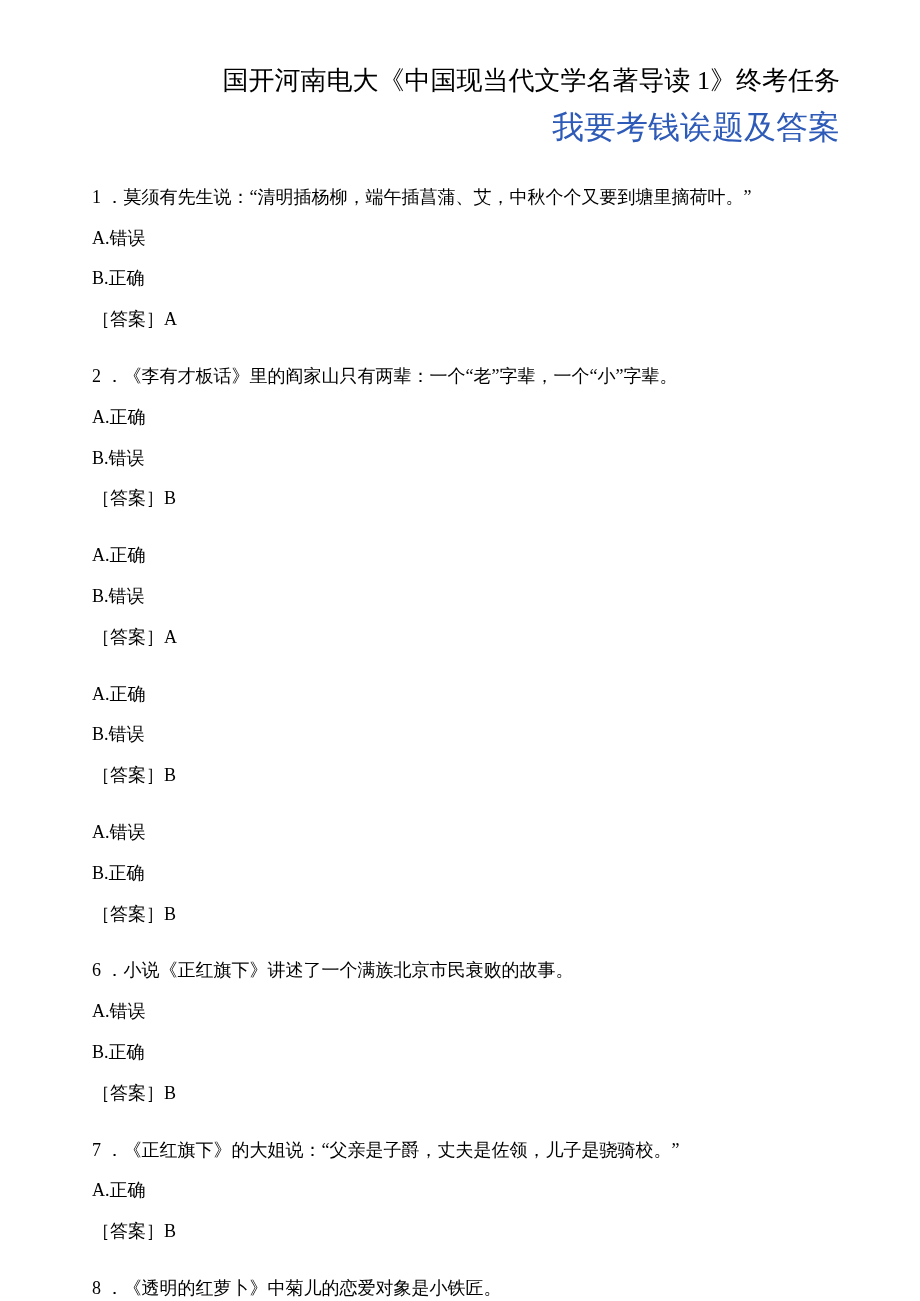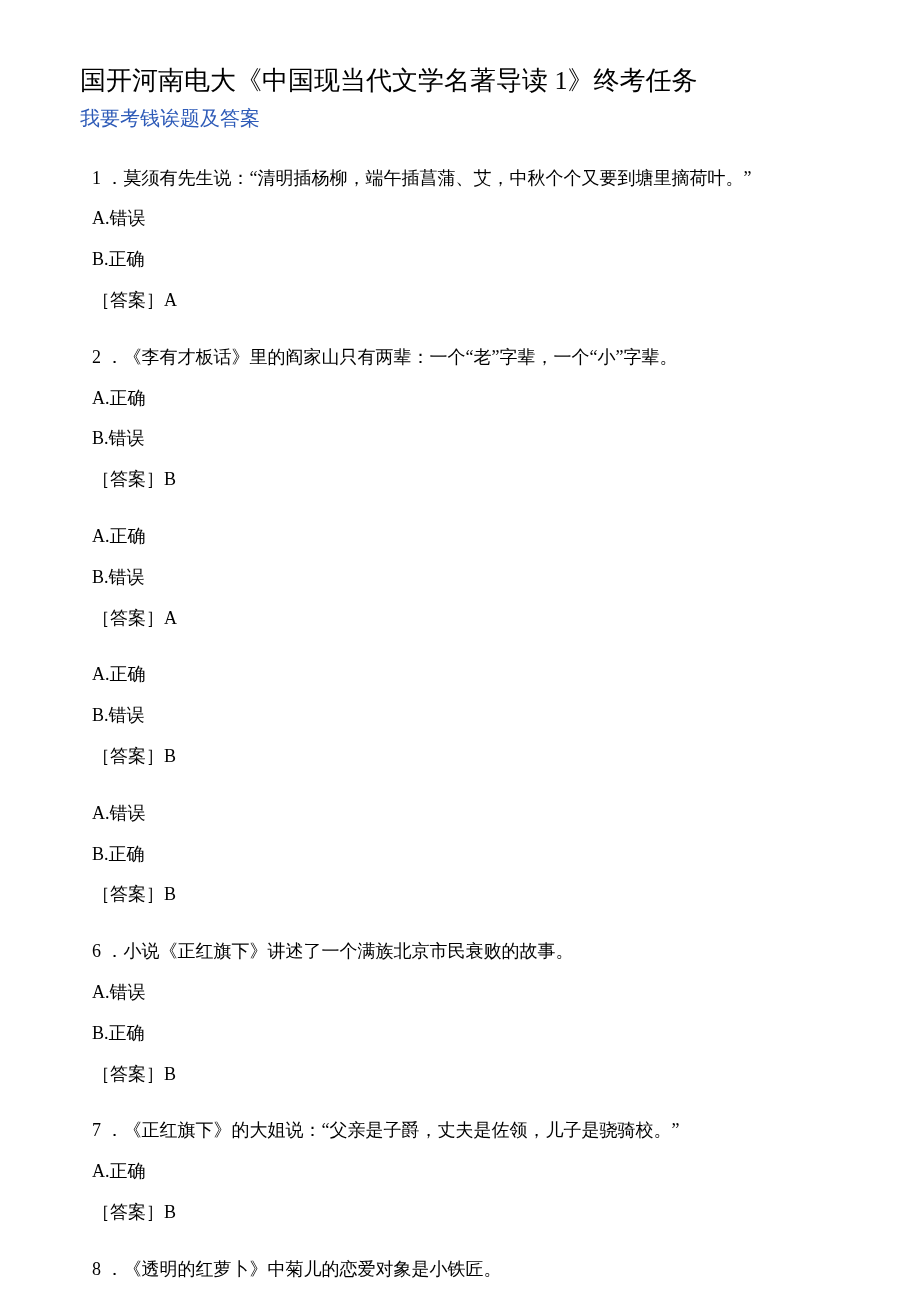--- a/index.html
+++ b/index.html
@@ -7,30 +7,30 @@
       font-size: 18px;
       line-height: 1.6;
       background: #fff;
       color: #000;
       margin: 0;
       padding: 60px 80px;
       width: 920px;
       box-sizing: border-box;
     }
     .title-block {
-      text-align: left;
+      text-align: right;
       margin-bottom: 30px;
     }
     .title-line1 {
       font-size: 26px;
       color: #000;
       font-weight: normal;
     }
     .title-line2 {
-      font-size: 20px;
+      font-size: 32px;
       color: #2e5bb8;
       font-weight: normal;
     }
     .question-block {
       margin-bottom: 28px;
     }
     .q-text, .opt, .answer {
       margin: 12px;
       padding: 0;
     }

